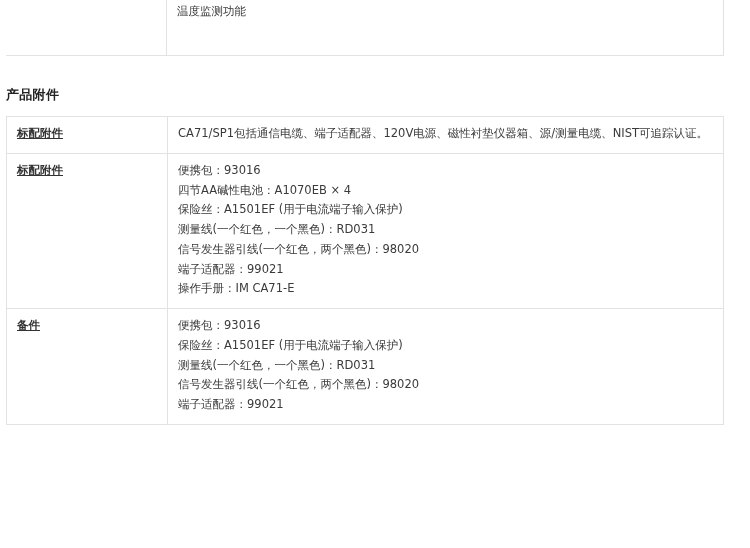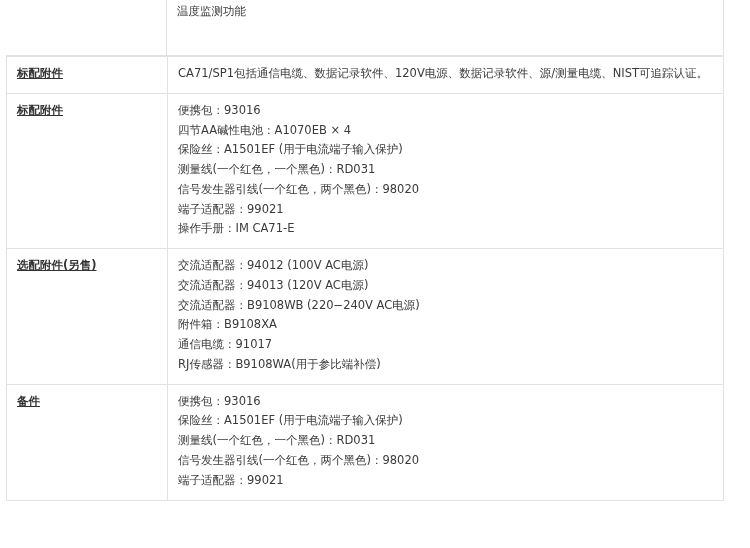--- a/index.html
+++ b/index.html
@@ -83,45 +83,37 @@
 
   <table class="spec-table top-table">
     <tbody>
       <tr>
         <td class="label"></td>
         <td class="content">温度监测功能</td>
       </tr>
     </tbody>
   </table>
 
+  <div class="section-heading">产品附件</div>
 
   <table class="spec-table accessory-table">
     <tbody>
       <tr class="row-tall">
         <td class="label">标配附件</td>
-        <td class="content multi-line">CA71/SP1包括通信电缆、数据记录软件、120V电源、数据记录软件、源/测量电缆、NIST可追踪认证。</td>
+        <td class="content multi-line">CA71/SP1包括通信电缆、端子适配器、120V电源、磁性衬垫仪器箱、源/测量电缆、NIST可追踪认证。</td>
       </tr>
       <tr class="row-tall">
         <td class="label">标配附件</td>
         <td class="content multi-line">便携包：93016
 四节AA碱性电池：A1070EB × 4
 保险丝：A1501EF (用于电流端子输入保护)
 测量线(一个红色，一个黑色)：RD031
 信号发生器引线(一个红色，两个黑色)：98020
 端子适配器：99021
 操作手册：IM CA71-E</td>
-      </tr>
-      <tr class="row-tall">
-        <td class="label">选配附件(另售)</td>
-        <td class="content multi-line">交流适配器：94012 (100V AC电源)
-交流适配器：94013 (120V AC电源)
-交流适配器：B9108WB (220−240V AC电源)
-附件箱：B9108XA
-通信电缆：91017
-RJ传感器：B9108WA(用于参比端补偿)</td>
       </tr>
       <tr class="row-tall">
         <td class="label">备件</td>
         <td class="content multi-line">便携包：93016
 保险丝：A1501EF (用于电流端子输入保护)
 测量线(一个红色，一个黑色)：RD031
 信号发生器引线(一个红色，两个黑色)：98020
 端子适配器：99021</td>
       </tr>
     </tbody>

